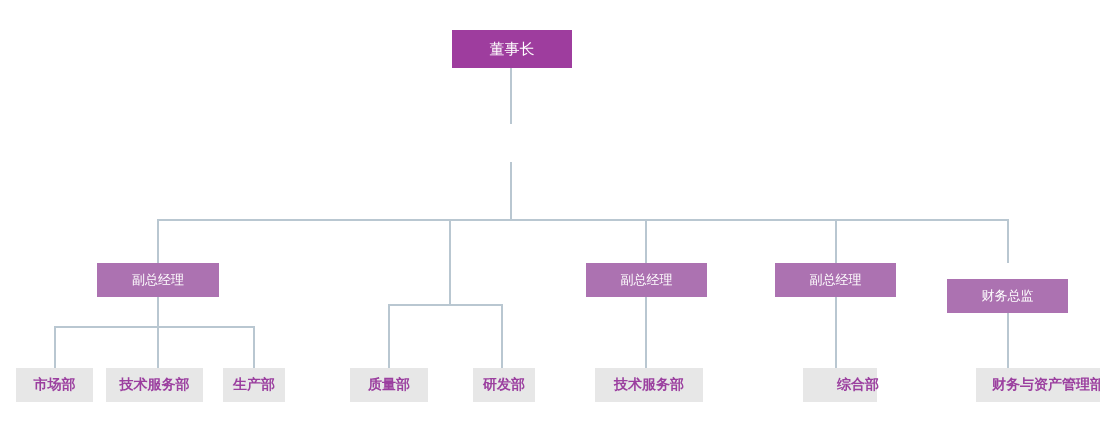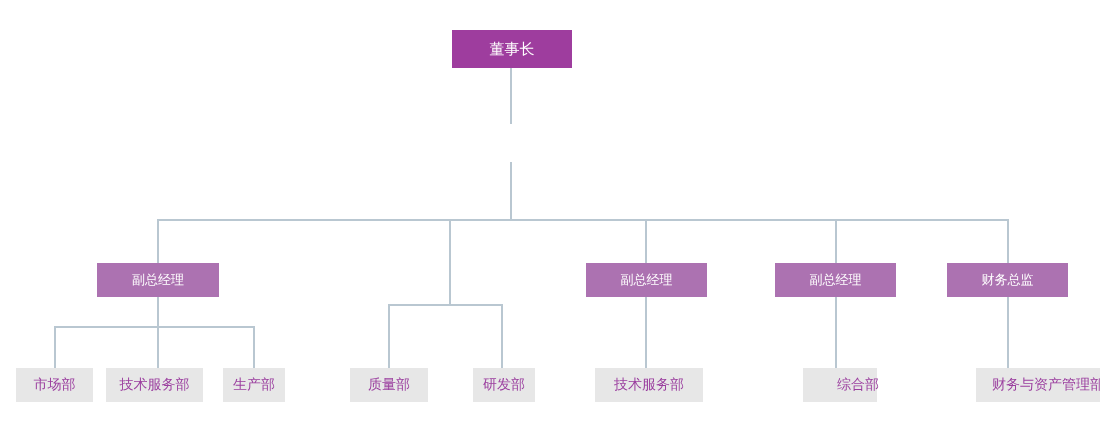--- a/index.html
+++ b/index.html
@@ -30,20 +30,21 @@
   }
   .mgr {
     background: var(--manager-box-bg, #AC72B1);
     color: var(--manager-box-text, #ffffff);
     font-size: 13px;
   }
   .dept {
     background: var(--department-box-bg, #E7E7E7);
     color: var(--department-box-text, #9B3F9F);
     font-size: 14px;
+    font-weight: bold;
   }
   .vline, .hline {
     position: absolute;
     background: var(--connector-line, #B9C7D1);
   }
   .vline { width: 1.5px; }
   .hline { height: 1.5px; }
 </style>
 </head>
 <body>
@@ -72,21 +73,21 @@
   <div class="vline" style="left:645px; top:297px; height:71px;"></div>
   <div class="vline" style="left:835px; top:297px; height:71px;"></div>
   <div class="vline" style="left:1007px;top:297px; height:71px;"></div>
 
   <div class="node exec" style="left:452px; top:30px; width:120px; height:38px;">董事长</div>
 
 
   <div class="node mgr" style="left:97px; top:263px; width:122px; height:34px;">副总经理</div>
   <div class="node mgr" style="left:586px; top:263px; width:121px; height:34px;">副总经理</div>
   <div class="node mgr" style="left:775px; top:263px; width:121px; height:34px;">副总经理</div>
-  <div class="node mgr" style="left:947px; top:263px; width:121px; height:34px;">财务总监</div>
+  <div class="node mgr" style="left:947px; top:279px; width:121px; height:34px;">财务总监</div>
 
   <div class="node dept" style="left:16px; top:368px; width:77px; height:34px;">市场部</div>
   <div class="node dept" style="left:106px; top:368px; width:97px; height:34px;text-align:right;">技术服务部</div>
   <div class="node dept" style="left:223px; top:368px; width:62px; height:34px;">生产部</div>
   <div class="node dept" style="left:350px; top:368px; width:78px; height:34px;">质量部</div>
   <div class="node dept" style="left:473px; top:368px; width:62px; height:34px;">研发部</div>
   <div class="node dept" style="left:595px; top:368px; width:108px; height:34px;">技术服务部</div>
   <div class="node dept" style="left:803px; top:368px; width:74px; height:34px;padding-left:36px;">综合部</div>
   <div class="node dept" style="left:976px; top:368px; width:144px; height:34px;">财务与资产管理部</div>
 

